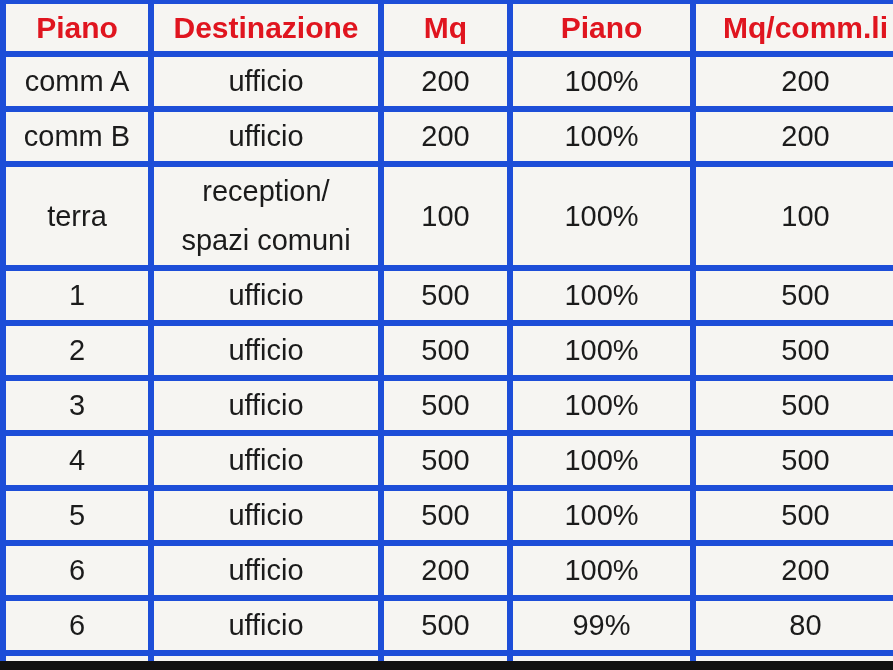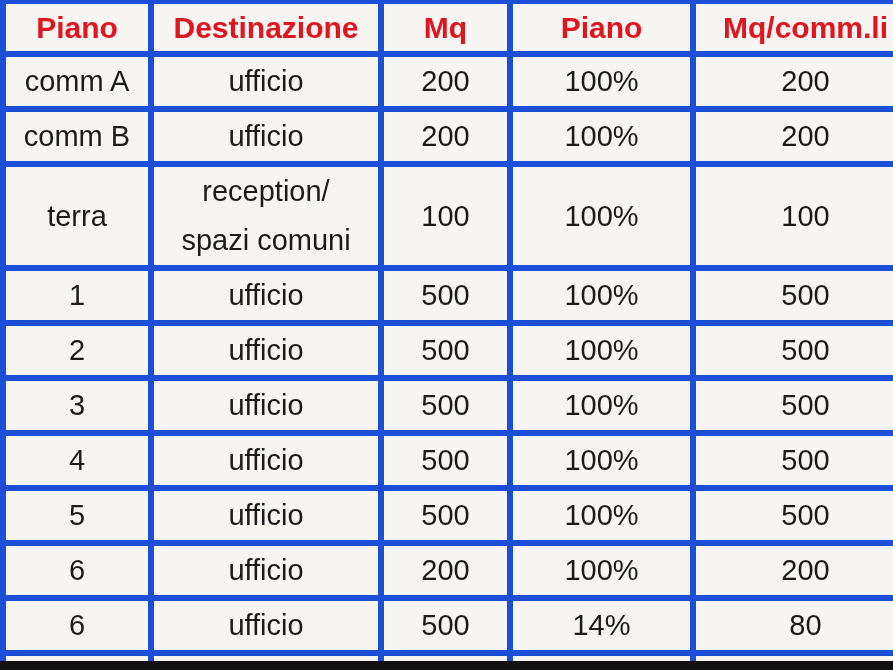--- a/index.html
+++ b/index.html
@@ -132,21 +132,21 @@
       <td>6</td>
       <td class="dest">ufficio</td>
       <td>200</td>
       <td>100%</td>
       <td>200</td>
     </tr>
     <tr class="r-std">
       <td>6</td>
       <td class="dest">ufficio</td>
       <td>500</td>
-      <td>14%</td>
+      <td>99%</td>
       <td>80</td>
     </tr>
     <tr class="r-tot">
       <td class="bold">TOTALE</td>
       <td></td>
       <td></td>
       <td></td>
       <td class="bold">3280</td>
     </tr>
   </tbody>

